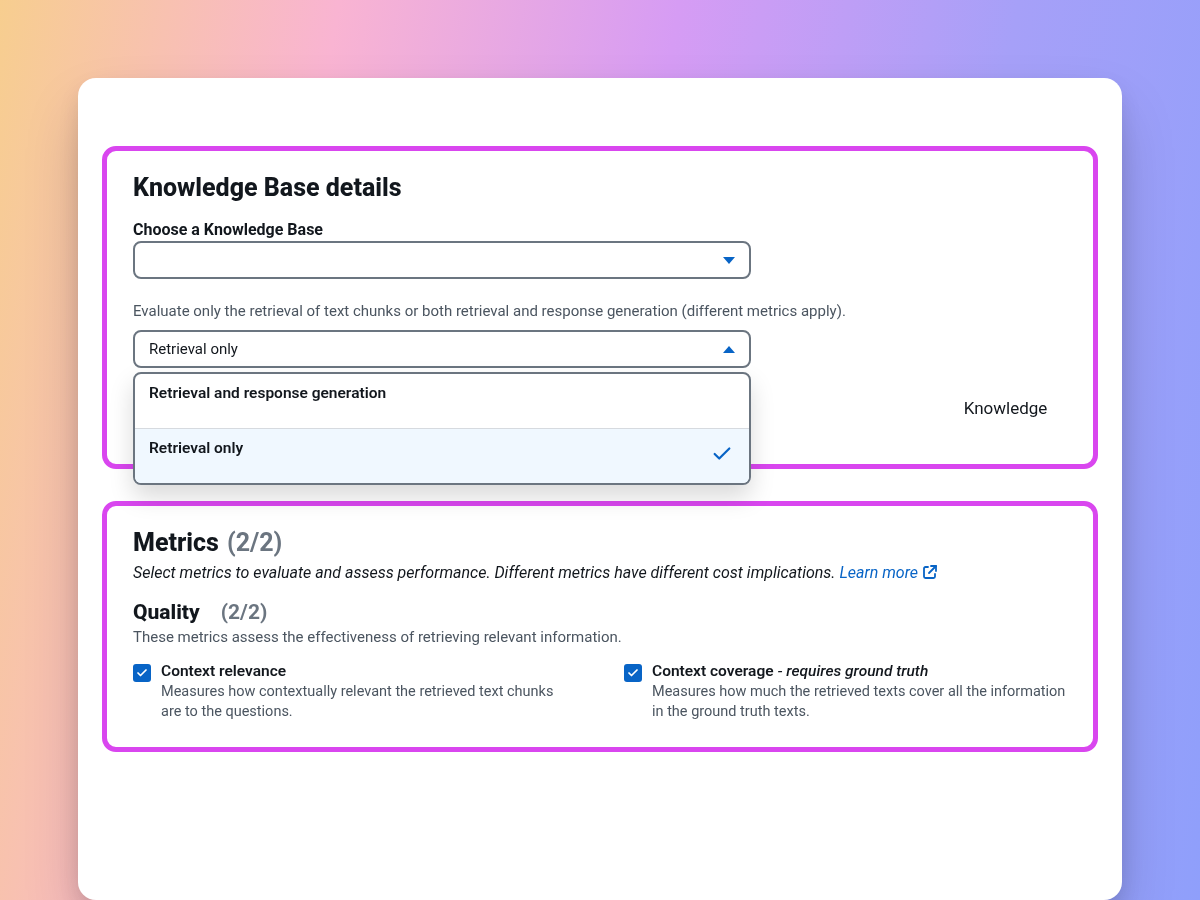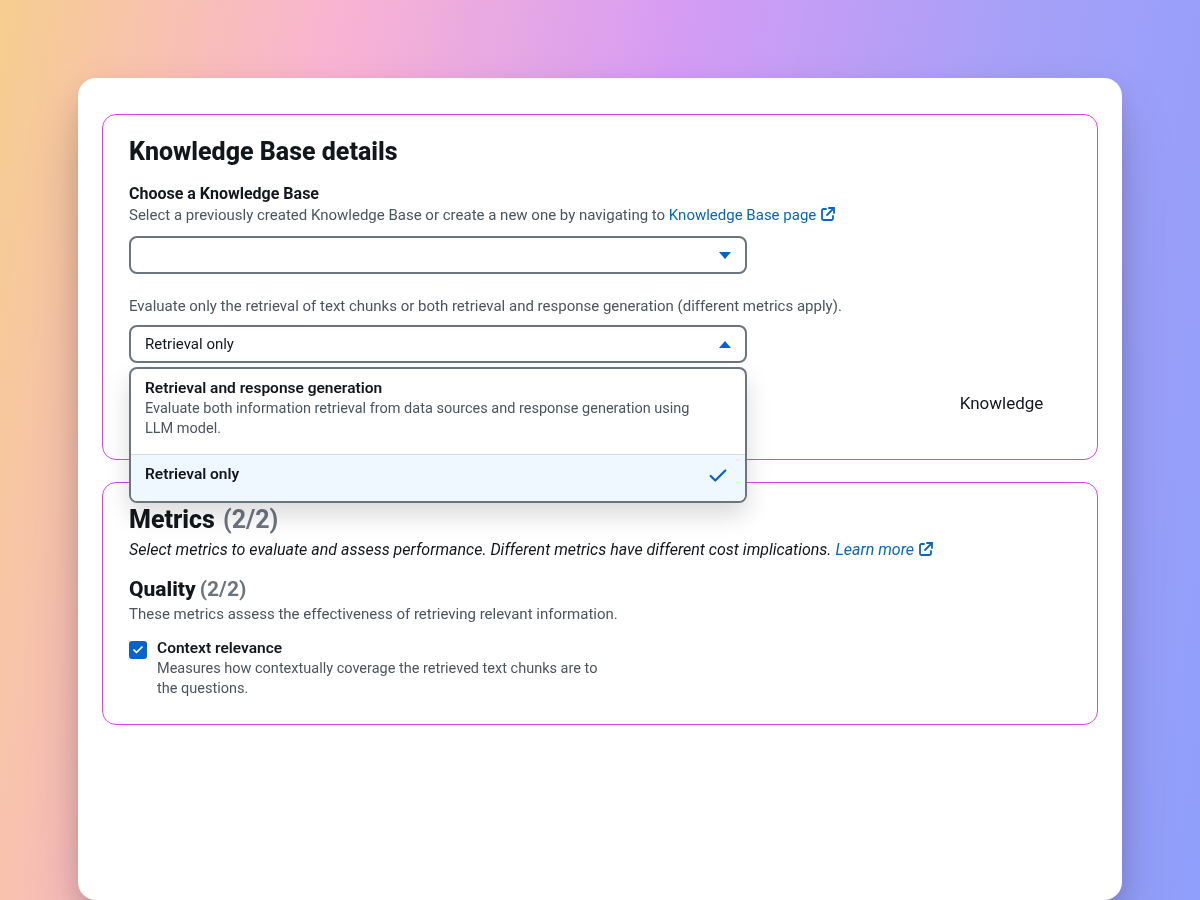--- a/index.html
+++ b/index.html
@@ -13,25 +13,26 @@
   }
   .window {
     background: #fff;
     border-radius: 18px;
     box-shadow: 0 30px 60px -10px rgba(0,0,0,.25), 0 10px 25px -5px rgba(0,0,0,.15);
     padding: 36px 24px 0 24px;
     height: 100%;
     overflow: hidden;
   }
   .panel {
-    border: 1px solid #d946ef;
+    border: 5px solid #d946ef;
     border-radius: 14px;
     padding: 22px 26px 26px 26px;
     margin-bottom: 22px;
     position: relative;
+    margin-top: 32px;
   }
   .panel-title {
     font-size: 25px;
     font-weight: 800;
     color: #12171d;
     margin-bottom: 18px;
   }
   .field-label {
     font-size: 16px;
     font-weight: 700;
@@ -88,21 +89,21 @@
     left: 0;
     width: 618px;
     border: 2px solid #6b7580;
     border-radius: 8px;
     background: #fff;
     box-shadow: 0 12px 24px rgba(0,0,0,.15);
     z-index: 10;
     overflow: hidden;
   }
   .option {
-    padding: 10px 14px 16px 14px;
+    padding: 10px 14px 24px 14px;
     cursor: pointer;
     border-top: 1px solid #d6dadf;
   }
   .option:first-child { border-top: none; }
   .option.selected {
     background: #f0f8ff;
     position: relative;
   }
   .opt-title {
     font-size: 15.5px;
@@ -130,21 +131,21 @@
   
   .metrics-title-row {
     display: flex; align-items: flex-end; gap: 8px;
     font-size: 25px; font-weight: 800; color: #12171d;
   }
   .count { color: #6b7580; font-weight: 700; }
   .metrics-desc {
     font-size: 16px; color: #12171d; margin: 6px 0 16px 0; font-style: italic;
   }
   .quality-title-row {
-    display: flex; align-items: center; gap: 4px;
+    display: flex; align-items: center; gap: 21px;
     font-size: 21px; font-weight: 800; color: #12171d;
   }
   .quality-desc {
     font-size: 15px; color: #4b5560; margin: 4px 0 16px 0;
   }
   .metrics-grid {
     display: flex; gap: 48px;
   }
   .metric {
     display: flex; gap: 10px; width: 480px;
@@ -168,45 +169,37 @@
 </style>
 </head>
 <body>
 
 <div class="window">
 
   <div class="panel">
     <h2 class="panel-title">Knowledge Base details</h2>
 
     <div class="field-label">Choose a Knowledge Base</div>
-    <div class="field-desc">
-      <span>Select a previously created Knowledge Base or create a new one by navigating to </span><a class="link"><span>Knowledge Base page</span><span class="ext-icon"><svg width="16" height="16" viewBox="0 0 16 16" fill="none">
-              <path d="M6 3H3.5C2.67 3 2 3.67 2 4.5v8C2 13.33 2.67 14 3.5 14h8c.83 0 1.5-.67 1.5-1.5V10" stroke="#0864c6" stroke-width="1.8" stroke-linecap="round"></path>
-              <path d="M9 2h5v5" stroke="#0864c6" stroke-width="1.8" stroke-linecap="round" stroke-linejoin="round"></path>
-              <path d="M14 2L7 9" stroke="#0864c6" stroke-width="1.8" stroke-linecap="round"></path>
-            </svg></span></a>
-    </div>
 
     <div class="select">
       <span></span>
       <span class="caret-down"></span>
     </div>
 
     <div class="field-desc">Evaluate only the retrieval of text chunks or both retrieval and response generation (different metrics apply).</div>
 
     <div class="eval-type-wrap">
       <div class="select" style="margin-bottom:0">
         <span>Retrieval only</span>
         <span class="caret-up"></span>
       </div>
 
       <div class="dropdown">
         <div class="option">
           <div class="opt-title">Retrieval and response generation</div>
-          <div class="opt-desc">Evaluate both information retrieval from data sources and response generation using LLM model.</div>
         </div>
         <div class="option selected">
           <div class="opt-title">Retrieval only</div>
           <span class="check">
             <svg width="22" height="22" viewBox="0 0 24 24" fill="none">
                 <path d="M4 12l5 5L20 6" stroke="#0864c6" stroke-width="2.4" stroke-linecap="round" stroke-linejoin="round"></path>
               </svg>
           </span>
         </div>
       </div>
@@ -241,20 +234,33 @@
       <div class="metric">
         <div class="checkbox">
           <svg width="12" height="12" viewBox="0 0 24 24" fill="none">
               <path d="M4 12l5 5L20 6" stroke="#fff" stroke-width="3.5" stroke-linecap="round" stroke-linejoin="round"></path>
             </svg>
         </div>
         <div>
           <div class="metric-label">
             <span>Context relevance</span><span class="italic"></span>
           </div>
-          <div class="metric-sub">Measures how contextually coverage the retrieved text chunks are to the questions.</div>
-        </div>
-      </div>
-
+          <div class="metric-sub">Measures how contextually relevant the retrieved text chunks are to the questions.</div>
+        </div>
+      </div>
+
+      <div class="metric">
+        <div class="checkbox">
+          <svg width="12" height="12" viewBox="0 0 24 24" fill="none">
+              <path d="M4 12l5 5L20 6" stroke="#fff" stroke-width="3.5" stroke-linecap="round" stroke-linejoin="round"></path>
+            </svg>
+        </div>
+        <div>
+          <div class="metric-label">
+            <span>Context coverage</span><span class="italic"> - requires ground truth</span>
+          </div>
+          <div class="metric-sub">Measures how much the retrieved texts cover all the information in the ground truth texts.</div>
+        </div>
+      </div>
     </div>
   </div>
 
 </div>
 
 </body></html>

